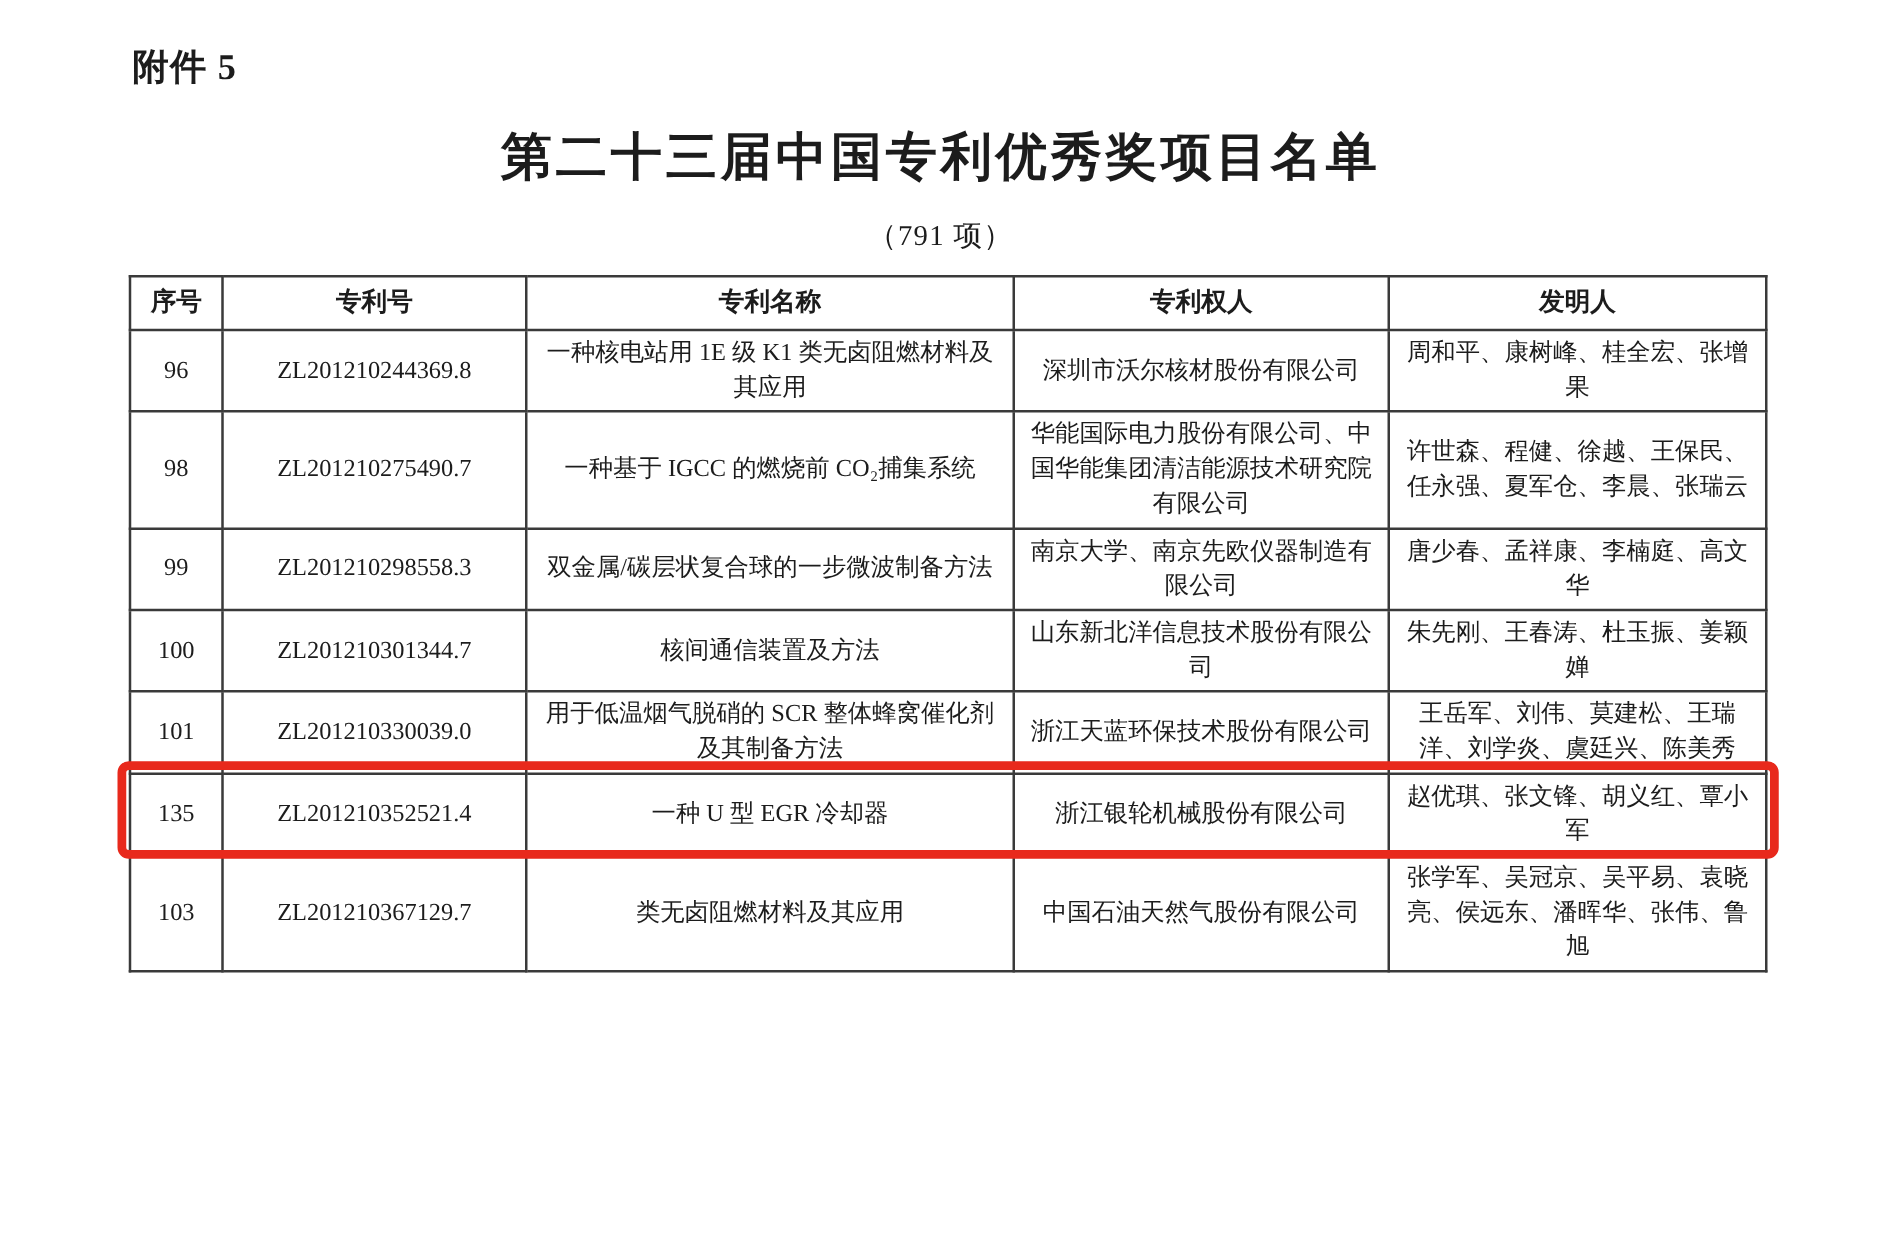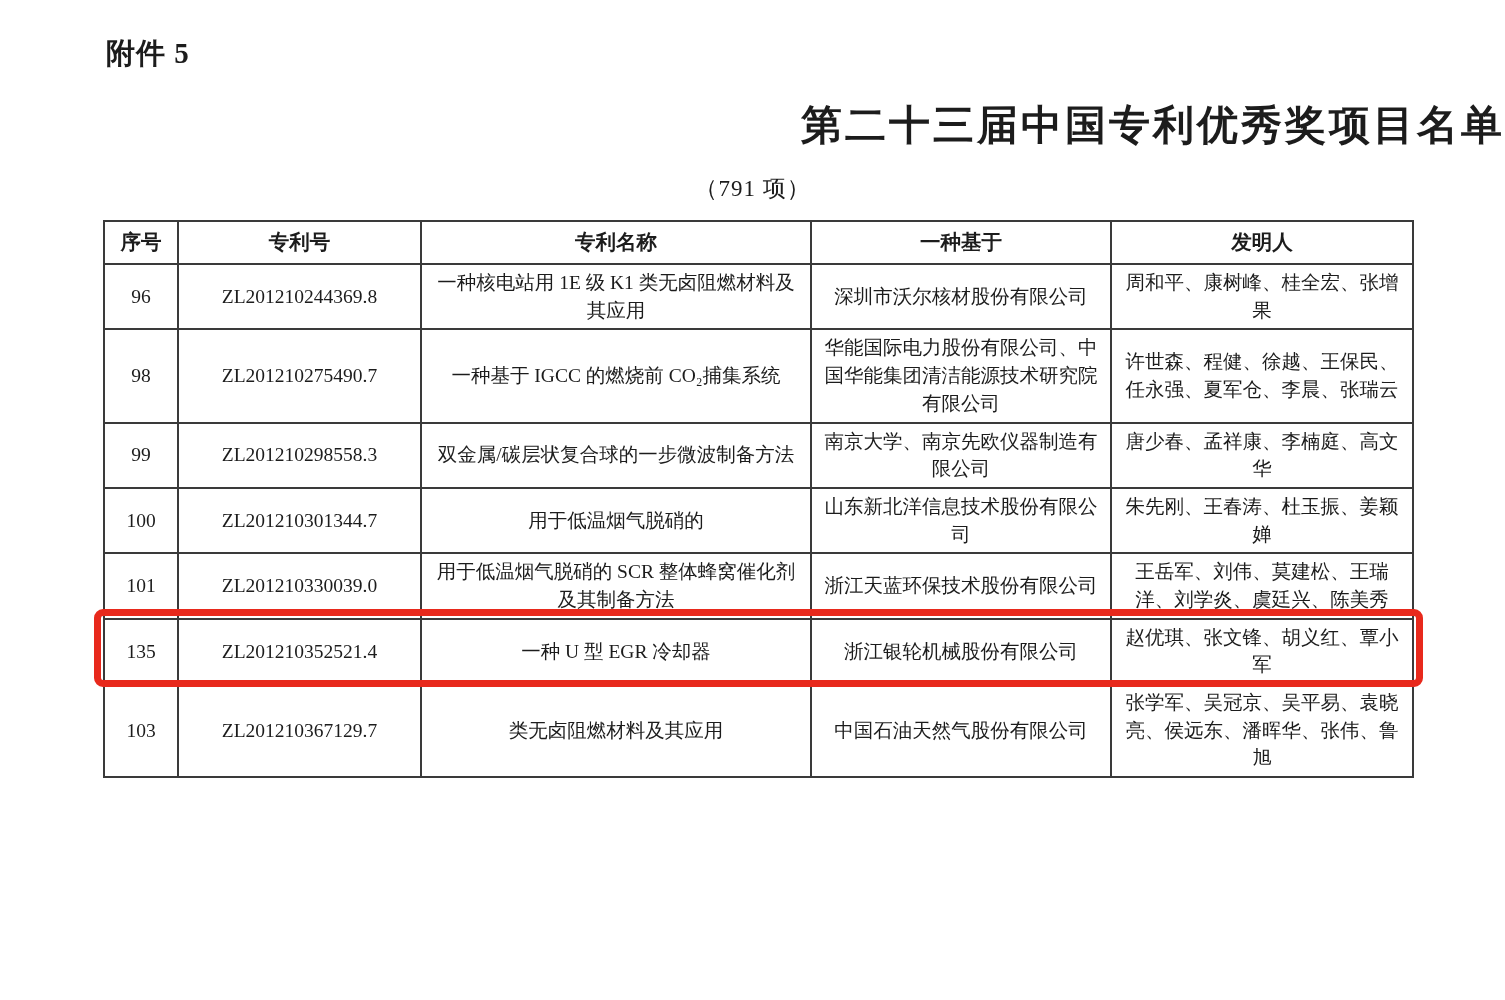--- a/index.html
+++ b/index.html
@@ -14,21 +14,21 @@
     overflow: hidden;
   }
   .attachment {
     margin: 34px 0 0 106px;
     font-size: 29px;
     font-weight: 700;
     letter-spacing: 1px;
   }
   .doc-title {
     margin-top: 24px;
-    text-align: right;
+    text-align: center;
     font-size: 41px;
     font-weight: 700;
     letter-spacing: 3px;
   }
   .doc-subtitle {
     margin-top: 20px;
     text-align: center;
     font-size: 23px;
     letter-spacing: 1px;
   }
@@ -81,21 +81,21 @@
         <col class="col-patno">
         <col class="col-name">
         <col class="col-owner">
         <col class="col-invent">
     </colgroup>
     <thead>
       <tr id="header-row">
           <th>序号</th>
           <th>专利号</th>
           <th>专利名称</th>
-          <th>一种基于</th>
+          <th>专利权人</th>
           <th>发明人</th>
         </tr>
     </thead>
     <tbody id="table-body">
         <tr>
           <td>96</td>
           <td>ZL201210244369.8</td>
           <td>一种核电站用 1E 级 K1 类无卤阻燃材料及其应用</td>
           <td>深圳市沃尔核材股份有限公司</td>
           <td>周和平、康树峰、桂全宏、张增果</td>
@@ -110,21 +110,21 @@
         <tr>
           <td>99</td>
           <td>ZL201210298558.3</td>
           <td>双金属/碳层状复合球的一步微波制备方法</td>
           <td>南京大学、南京先欧仪器制造有限公司</td>
           <td>唐少春、孟祥康、李楠庭、高文华</td>
         </tr>
         <tr>
           <td>100</td>
           <td>ZL201210301344.7</td>
-          <td>用于低温烟气脱硝的</td>
+          <td>核间通信装置及方法</td>
           <td>山东新北洋信息技术股份有限公司</td>
           <td>朱先刚、王春涛、杜玉振、姜颖婵</td>
         </tr>
         <tr class="highlighted">
           <td>101</td>
           <td>ZL201210330039.0</td>
           <td>用于低温烟气脱硝的 SCR 整体蜂窝催化剂及其制备方法</td>
           <td>浙江天蓝环保技术股份有限公司</td>
           <td>王岳军、刘伟、莫建松、王瑞洋、刘学炎、虞廷兴、陈美秀</td>
         </tr>

